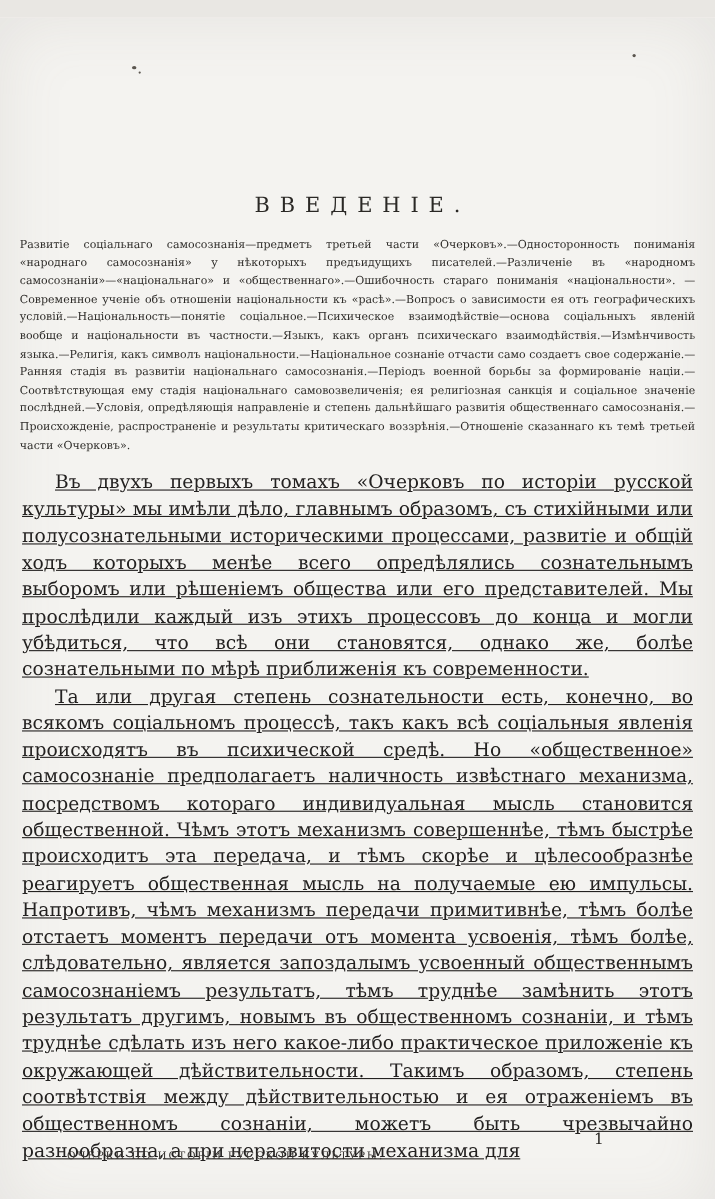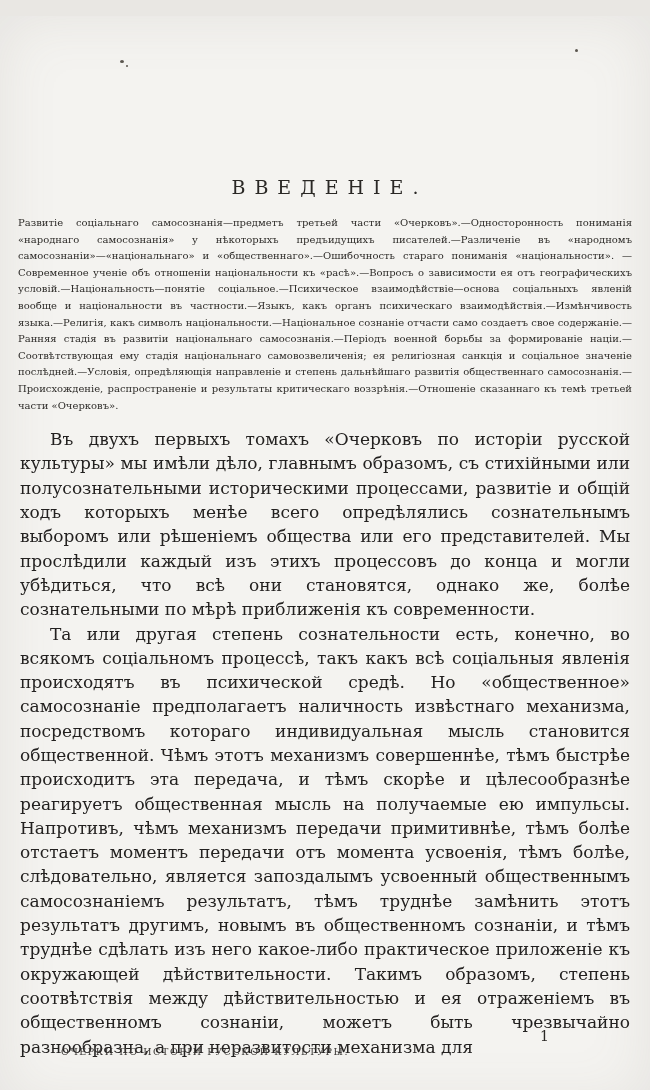--- a/index.html
+++ b/index.html
@@ -39,20 +39,21 @@
   .body-text {
     margin: 13px 20px 0 20px;
     text-align: justify;
     font-size: 17px;
     line-height: 24.3px;
     color: #232120;
   }
   .body-text p {
     margin: 0;
     text-indent: 30px;
+    text-decoration: underline;
   }
   .pagenum {
     position: absolute;
     left: 540px;
     top: 1012px;
     font-size: 14px;
     color: #2a2825;
   }
   .running-footer {
     position: absolute;

